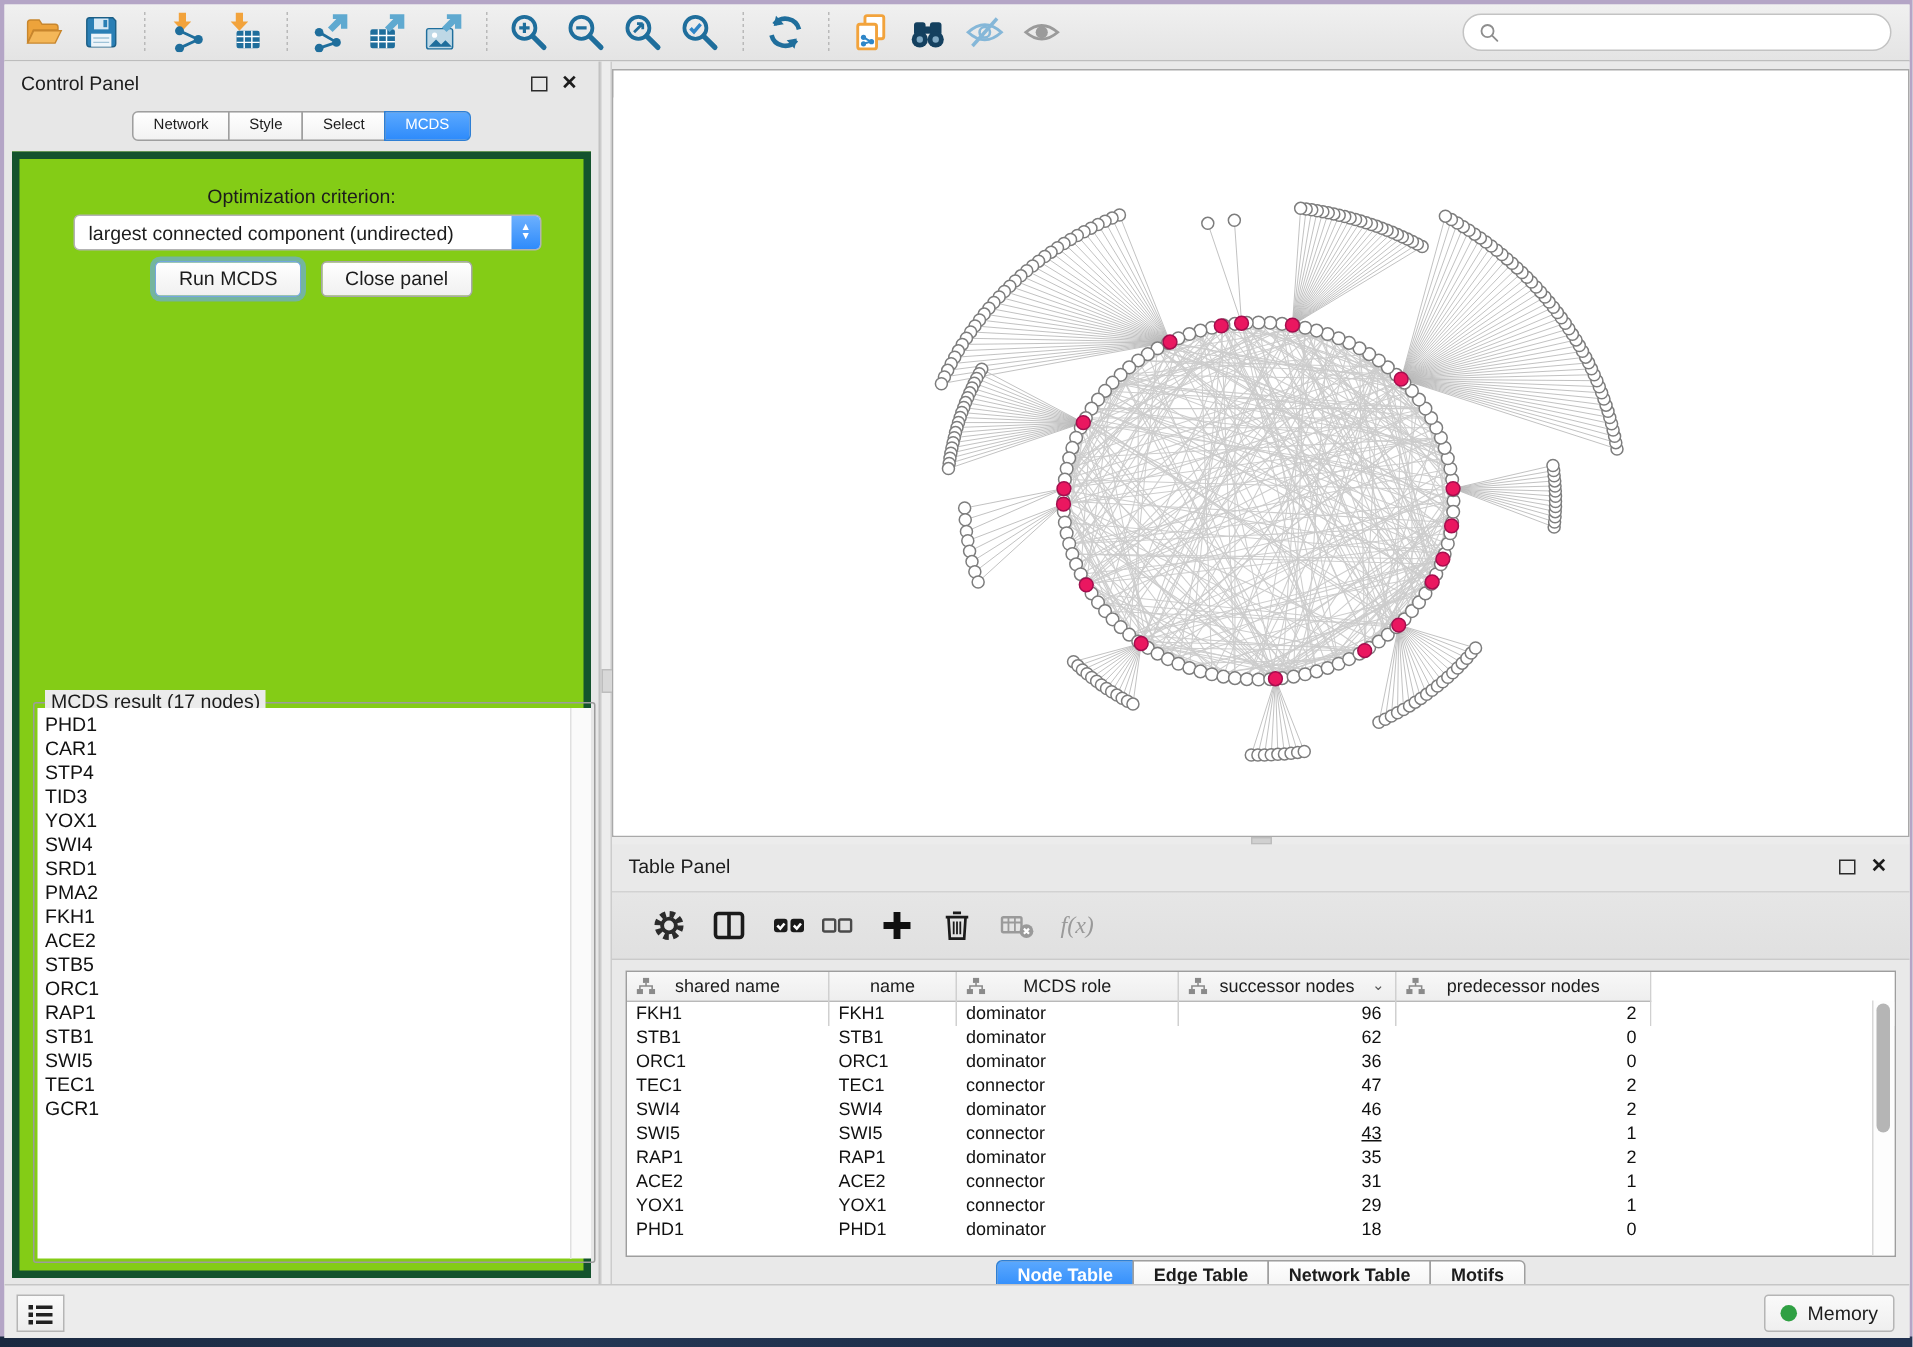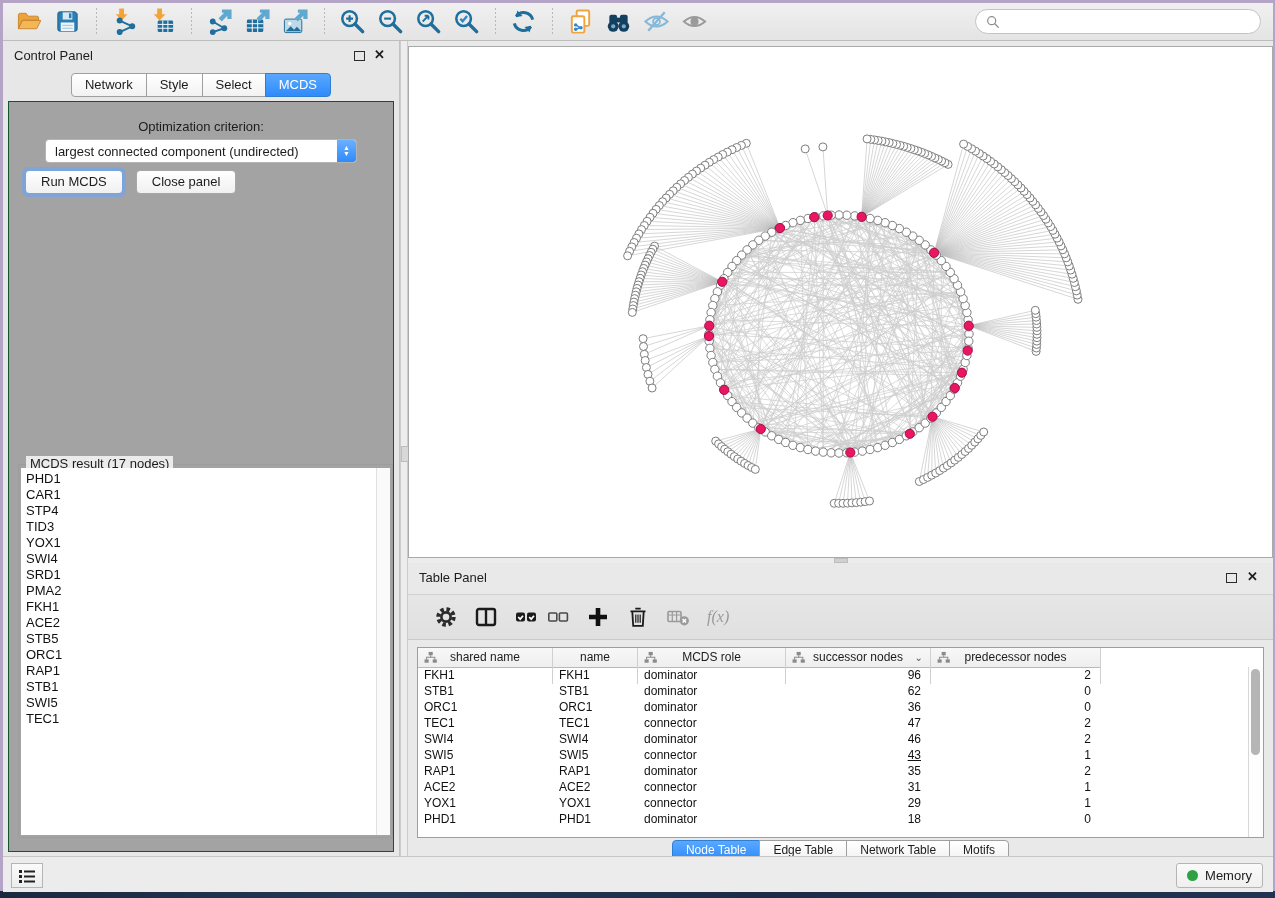--- a/index.html
+++ b/index.html
@@ -32,39 +32,39 @@
   
   .cpanel{position:absolute;left:0;top:0;width:397px;height:100%;
        background:#e7e7e7;border-right:1px solid #c2c2c2;box-sizing:border-box;}
   .panel-head{position:relative;height:26px;}
   .panel-title{position:absolute;left:11px;top:7px;font-size:13px;color:#1c1c1c;}
   .float-ico{position:absolute;width:9px;height:8px;border:1.6px solid #2b2b2b;top:10px;}
   .close-ico{position:absolute;top:6px;font-size:13px;font-weight:bold;color:#1c1c1c;cursor:pointer;}
   .cpanel .float-ico{right:34px;} .cpanel .close-ico{right:14px;}
   .cp-tabs{position:absolute;left:0;right:0;top:32px;text-align:center;}
   .seg{display:inline-flex;}
-  .seg-tab{font-size:13px;color:#1c1c1c;background:linear-gradient(#ffffff,#f2f2f2);
+  .seg-tab{font-size:10px;color:#1c1c1c;background:linear-gradient(#ffffff,#f2f2f2);
        border:1px solid #9f9f9f;padding:3px 13px 4px;margin-left:-1px;cursor:pointer;}
   .seg-tab:first-child{border-radius:4px 0 0 4px;margin-left:0;}
   .seg-tab:last-child{border-radius:0 4px 4px 0;}
   .seg-tab.active{background:linear-gradient(#5aa8fe,#2e8bfb);color:#fff;border-color:#2e7fd4;}
   .cp-body{position:absolute;left:5px;right:5px;top:60px;bottom:5px;
-       background:#a3a3a3;border:1px solid #14532d;}
+       background:#84cc16;border:5px solid #14532d;}
   .opt-label{position:absolute;top:17px;left:0;right:0;text-align:center;
        font-size:13px;color:#1c1c1c;}
   .dropdown{position:absolute;top:37px;left:36px;width:312px;height:24px;background:#fff;
        border:1px solid #b3b3b3;border-radius:4px;display:flex;align-items:center;
        cursor:pointer;box-sizing:border-box;}
   .dropdown .dd-text{flex:1;font-size:13px;color:#1c1c1c;padding-left:9px;
        white-space:nowrap;overflow:hidden;}
   .dd-step{width:19px;height:22px;margin-right:0px;border-radius:0 3px 3px 0;
        background:linear-gradient(#6cb0fe,#2e8bfb);display:flex;flex-direction:column;
        align-items:center;justify-content:center;color:#fff;flex:none;}
   .dd-step span{font-size:7px;line-height:6px;}
-  .btn-row{position:absolute;top:68px;left:16px;right:0;display:flex;justify-content:flex-start;gap:13px;}
+  .btn-row{position:absolute;top:68px;left:16px;right:0;display:flex;justify-content:center;gap:13px;}
   .mac-btn{font-size:13px;color:#1c1c1c;background:linear-gradient(#ffffff,#f0f0f0);
        border:1px solid #a8a8a8;border-radius:4px;padding:3px 15px 4px;cursor:pointer;}
   .mac-btn.focused{box-shadow:0 0 0 3px rgba(105,165,250,.6);border-color:#74a7e0;}
   .groupbox{position:absolute;left:9px;width:373px;top:362px;height:372px;
        border:1px solid #9c9c9c;border-radius:2px;}
   .groupbox .gb-title{position:absolute;top:-9px;left:7px;background:#ebebeb;
        padding:0 4px;font-size:13px;color:#1c1c1c;}
   .gb-list{position:absolute;left:2px;right:15px;top:3px;bottom:2px;background:#fff;
        overflow:hidden;padding-top:3px;}
   .gb-track{position:absolute;right:2px;top:3px;bottom:2px;width:13px;background:#fafafa;
@@ -108,21 +108,21 @@
   .th .sort{position:absolute;right:7px;top:0px;font-size:10px;color:#555;}
   .th.filler{border-right:none;background:#fff;cursor:default;}
   .tbl-body{position:absolute;left:0;right:14px;top:19px;bottom:0;}
   .tr{display:flex;height:16px;cursor:default;}
   .td{font-size:12px;color:#111;line-height:16px;flex:none;box-sizing:border-box;
       padding-left:6px;white-space:nowrap;overflow:hidden;}
   .td.num{text-align:right;padding-right:10px;padding-left:0;}
   .tbl-scroll{position:absolute;right:0;top:19px;bottom:0;width:14px;background:#fdfdfd;
        border-left:1px solid #d8d8d8;}
   .tbl-thumb{position:absolute;left:2px;width:9px;top:2px;height:86px;background:#b5b5b5;border-radius:5px;}
-  .tp-tabs{position:absolute;left:0;right:0;top:277px;text-align:center;}
+  .tp-tabs{position:absolute;left:0;right:0;top:277px;text-align:center;font-weight:bold;}
   .tp-tabs .seg-tab{font-size:12px;padding:2px 13px 3px;}
 
   
   .statusbar{position:absolute;left:0;right:0;bottom:0;height:35px;background:#ececec;
        border-top:1px solid #c6c6c6;}
   .sb-left{position:absolute;left:8px;top:6px;width:30px;height:23px;
        background:linear-gradient(#fafafa,#ededed);border:1px solid #b5b5b5;
        display:flex;align-items:center;justify-content:center;cursor:pointer;}
   .sb-mem{position:absolute;right:10px;top:6px;height:23px;
        background:linear-gradient(#fafafa,#efefef);border:1px solid #b5b5b5;border-radius:3px;
@@ -442,20 +442,21 @@
               <div class="gb-item">SRD1</div>
               <div class="gb-item">PMA2</div>
               <div class="gb-item">FKH1</div>
               <div class="gb-item">ACE2</div>
               <div class="gb-item">STB5</div>
               <div class="gb-item">ORC1</div>
               <div class="gb-item">RAP1</div>
               <div class="gb-item">STB1</div>
               <div class="gb-item">SWI5</div>
               <div class="gb-item">TEC1</div>
+              <div class="gb-item">GCR1</div>
             </div>
           <div class="gb-track"></div>
         </div>
       </div>
     </div>
 
     <div class="vsplit">
       <div class="grab"></div>
     </div>
 

